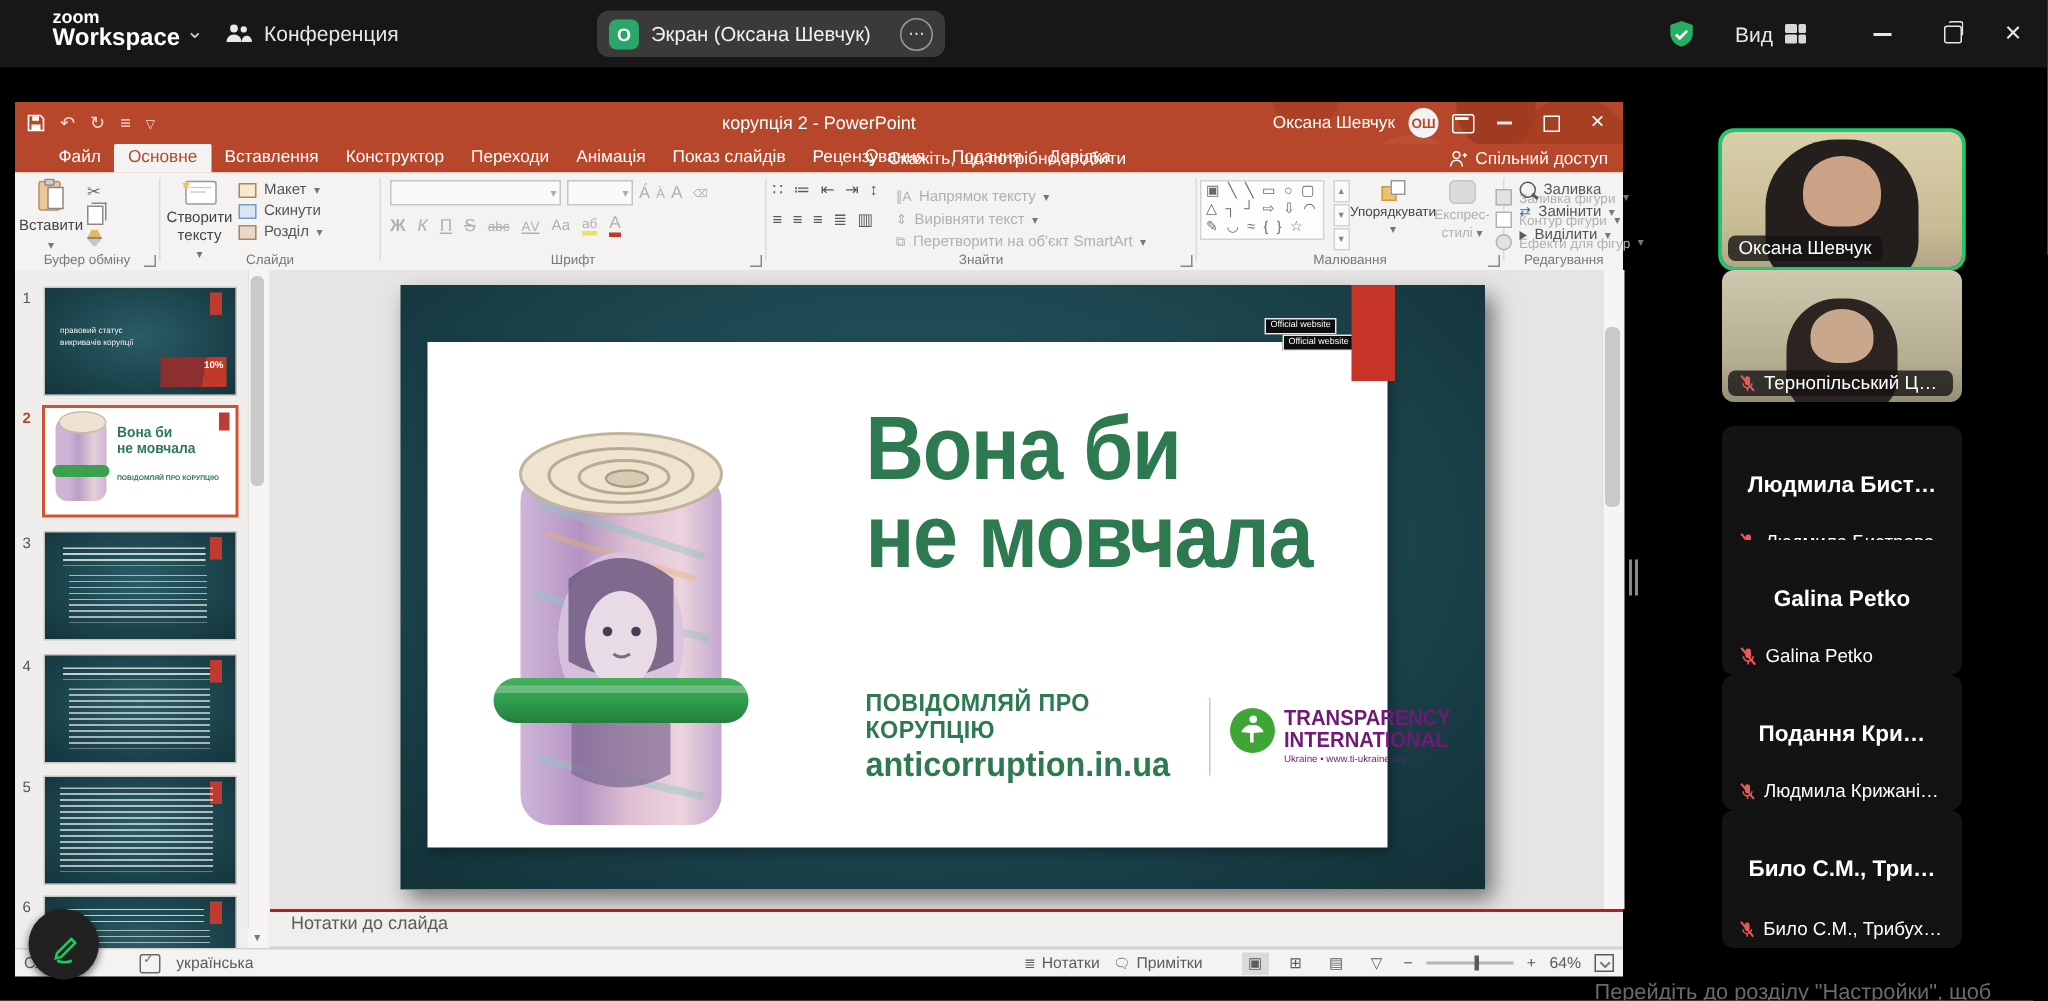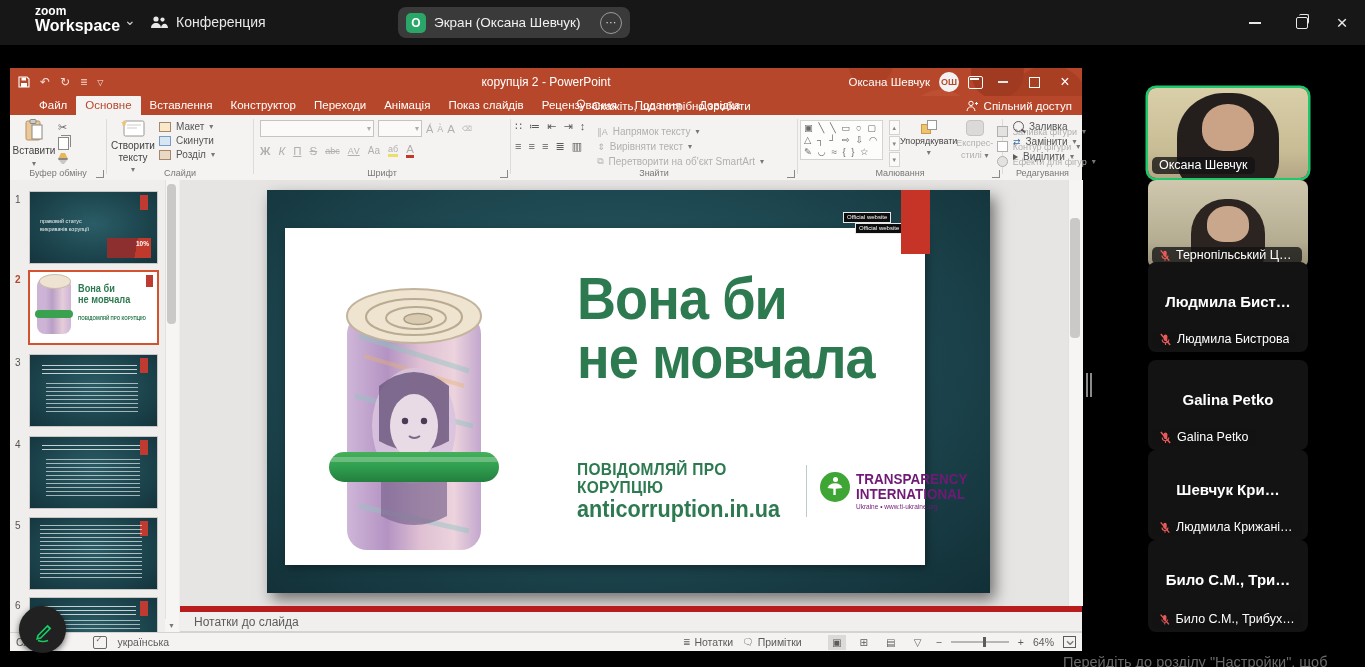--- a/index.html
+++ b/index.html
@@ -126,22 +126,22 @@
   .timark{width:30px;height:30px;border-radius:50%;background:#3fa535;position:relative;flex:0 0 auto;}
   .timark:before{content:"";position:absolute;left:13px;top:5px;width:5px;height:5px;border-radius:50%;background:#fff;}
   .timark:after{content:"";position:absolute;left:7px;top:11px;width:16px;height:12px;border-radius:8px 8px 2px 2px;background:#fff;clip-path:polygon(0 0,100% 0,100% 40%,55% 45%,55% 100%,40% 100%,40% 45%,0 40%);}
   .titext{color:#701a75;line-height:1.02;}
   .titext .t1{font-size:14.5px;font-weight:bold;display:block;transform:scaleX(.93);transform-origin:left;}
   .titext .ts{font-size:6.5px;display:block;margin-top:2px;}
 
   
   .rollwrap{left:34px;top:48px;width:190px;height:282px;}
 
-  .notesbar{left:170px;top:538px;width:902px;height:26px;background:#f0efee;border-top:6px solid #b91c1c;border-bottom:1px solid #d5d3d1;
-            display:flex;align-items:center;padding-left:14px;box-sizing:border-box;color:#5d5b59;font-size:12px;}
+  .notesbar{left:170px;top:538px;width:902px;height:26px;background:#f0efee;border-top:2px solid #b91c1c;border-bottom:1px solid #d5d3d1;
+            display:flex;align-items:flex-start;padding-left:14px;box-sizing:border-box;color:#5d5b59;font-size:12px;}
   .statusbar{left:0;top:564px;width:1072px;height:18px;background:#f4f3f2;border-top:1px solid #d5d3d1;color:#5d5b59;font-size:10.5px;}
   .stleft{left:6px;top:0;height:18px;gap:10px;}
   .spellic{width:12px;height:11px;border:1px solid #6b6967;border-radius:2px;position:relative;}
   .spellic:before{content:"✓";position:absolute;left:1px;top:-2px;font-size:8px;color:#6b6967;}
   .stright{right:6px;top:0;height:18px;gap:9px;}
   .viewic{width:18px;height:15px;display:flex;align-items:center;justify-content:center;font-size:10px;color:#5d5b59;}
   .viewic.active{background:#dcdad8;}
   .zslider{width:58px;height:2px;background:#b8b6b4;position:relative;}
   .zslider i{position:absolute;left:55%;top:-4px;width:3px;height:10px;background:#5d5b59;}
   .fitic{width:11px;height:10px;border:1.2px solid #5d5b59;position:relative;}
@@ -192,20 +192,34 @@
     </svg>
     <span>Конференция</span>
   </div>
 
   <div class="pill abs flex">
     <span class="av">O</span>
     <span class="lbl">Экран (Оксана Шевчук)</span>
     <span class="ell">⋯</span>
   </div>
 
+  <div class="viewgrp abs flex">
+    <svg width="20" height="20" viewBox="0 0 20 20">
+      <path d="M10 1l7.5 2.6v5.6c0 4.4-3.1 7.6-7.5 9-4.4-1.4-7.5-4.6-7.5-9V3.6z" fill="#27ae60"></path>
+      <path d="M6.3 10l2.5 2.5 4.9-4.9" stroke="#fff" stroke-width="1.8" fill="none"></path>
+    </svg>
+    <span style="width:10px"></span>
+    <span class="vtext">Вид</span>
+    <span class="gridicon">
+        <i></i>
+        <i></i>
+        <i></i>
+        <i></i>
+      </span>
+  </div>
   <div class="winbtn abs" style="right:95px;top:0;">
       <span class="minline"></span>
     </div>
   <div class="winbtn abs" style="right:48px;top:0;">
       <span class="restorebox"></span>
     </div>
   <div class="winbtn abs closex" style="right:8px;top:0;">×</div>
 </div>
 
 <div class="ppt abs">
@@ -630,21 +644,21 @@
     <svg width="13" height="13" viewBox="0 0 14 14">
         <rect x="5" y="1.5" width="4" height="7" rx="2" fill="#e85a5a"></rect>
         <path d="M3.5 7c0 2 1.5 3.5 3.5 3.5S10.5 9 10.5 7" stroke="#e85a5a" fill="none" stroke-width="1.2"></path>
         <line x1="7" y1="10.5" x2="7" y2="13" stroke="#e85a5a" stroke-width="1.2"></line>
         <line x1="2" y1="1" x2="12" y2="13" stroke="#e85a5a" stroke-width="1.6"></line>
       </svg>
     <span>Тернопільський Цен…</span>
   </div>
 </div>
 
-<div class="tile abs" style="top:262px;height:90px;">
+<div class="tile abs" style="top:284px;height:90px;">
   <div class="cname">Людмила  Бист…</div>
   <div class="plabel">
     <svg width="13" height="13" viewBox="0 0 14 14">
         <rect x="5" y="1.5" width="4" height="7" rx="2" fill="#e85a5a"></rect>
         <path d="M3.5 7c0 2 1.5 3.5 3.5 3.5S10.5 9 10.5 7" stroke="#e85a5a" fill="none" stroke-width="1.2"></path>
         <line x1="7" y1="10.5" x2="7" y2="13" stroke="#e85a5a" stroke-width="1.2"></line>
         <line x1="2" y1="1" x2="12" y2="13" stroke="#e85a5a" stroke-width="1.6"></line>
       </svg>
     <span>Людмила Бистрова</span>
   </div>
@@ -657,21 +671,21 @@
         <rect x="5" y="1.5" width="4" height="7" rx="2" fill="#e85a5a"></rect>
         <path d="M3.5 7c0 2 1.5 3.5 3.5 3.5S10.5 9 10.5 7" stroke="#e85a5a" fill="none" stroke-width="1.2"></path>
         <line x1="7" y1="10.5" x2="7" y2="13" stroke="#e85a5a" stroke-width="1.2"></line>
         <line x1="2" y1="1" x2="12" y2="13" stroke="#e85a5a" stroke-width="1.6"></line>
       </svg>
     <span>Galina Petko</span>
   </div>
 </div>
 
 <div class="tile abs" style="top:450px;height:90px;">
-  <div class="cname">Шевчук  Кри…</div>
+  <div class="cname">Подання  Кри…</div>
   <div class="plabel">
     <svg width="13" height="13" viewBox="0 0 14 14">
         <rect x="5" y="1.5" width="4" height="7" rx="2" fill="#e85a5a"></rect>
         <path d="M3.5 7c0 2 1.5 3.5 3.5 3.5S10.5 9 10.5 7" stroke="#e85a5a" fill="none" stroke-width="1.2"></path>
         <line x1="7" y1="10.5" x2="7" y2="13" stroke="#e85a5a" stroke-width="1.2"></line>
         <line x1="2" y1="1" x2="12" y2="13" stroke="#e85a5a" stroke-width="1.6"></line>
       </svg>
     <span>Людмила Крижанівс…</span>
   </div>
 </div>

